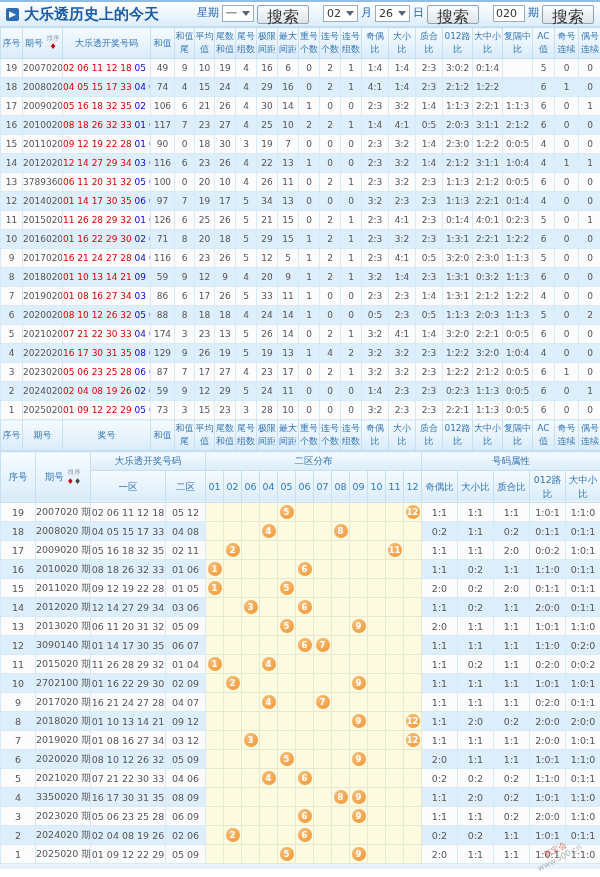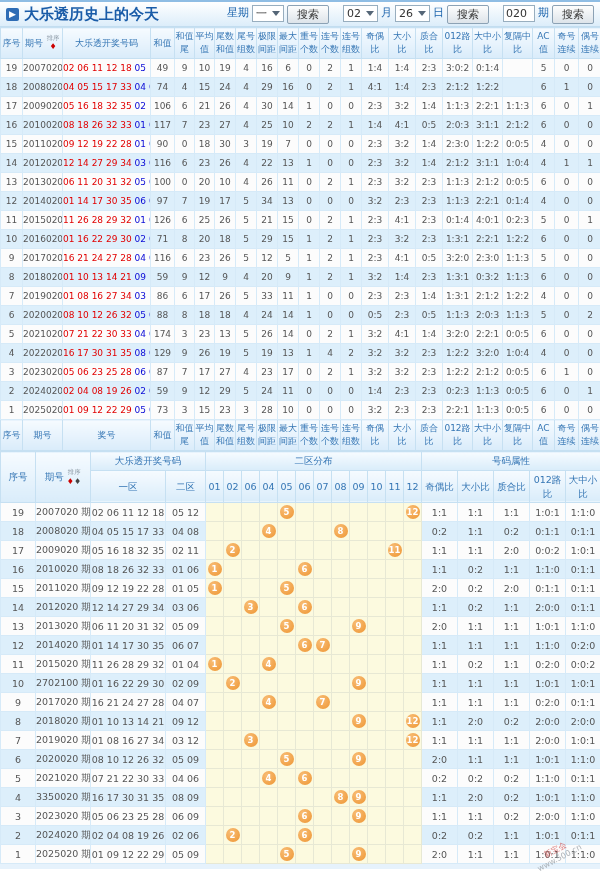--- a/index.html
+++ b/index.html
@@ -15,21 +15,21 @@
     font-size:9px; line-height:13px; text-align:center; margin-right:5px; flex:0 0 auto; }
   .page-title { color:#1a5ca8; font-weight:bold; font-size:15px; white-space:nowrap; }
   .controls { margin-left:auto; display:flex; align-items:flex-start; font-size:11px; color:#1c64ad; white-space:nowrap; }
   .controls > * { margin-left:3px; }
   .gap { margin-left:14px !important; }
   .selbox { display:inline-flex; align-items:center; border:1px solid #98aebf; background:#fff;
     height:17px; padding:0 3px; color:#333; font-size:11px; }
   .selbox .caret { width:0; height:0; border-left:4px solid transparent; border-right:4px solid transparent;
     border-top:5px solid #567; margin-left:5px; }
   .btn { border:1px solid #8ca2b5; background:linear-gradient(#fdfdfd,#dde4ea); border-radius:2px;
-    font-size:11px; color:#333; padding:1px 9px; height:19px; font-family:Liberation Serif, serif; }
+    font-size:16px; color:#333; padding:1px 9px; height:19px; font-family:Liberation Serif, serif; }
   .issue-input { width:32px; height:17px; border:1px solid #98aebf; font-size:11px; padding:0 2px; color:#333; font-family:inherit; }
 
   
   table { border-collapse:collapse; table-layout:fixed; width:600px; }
   th { font-weight:normal; color:#3576b4; background:linear-gradient(#f6fbff,#d9ecfa);
     border:1px solid #c6e0f2; padding:2px 0; line-height:1.45; text-align:center; }
   #t1 th { font-size:9px; }
   #t2 th { font-size:9.5px;margin-left:48px; }
   td { border:1px solid #d6eaf8; text-align:center; color:#555; overflow:hidden; white-space:nowrap; }
   #t1 td { font-size:9px; height:19px; }
@@ -277,21 +277,21 @@
           <td>1:4</td>
           <td>2:1:2</td>
           <td>3:1:1</td>
           <td>1:0:4</td>
           <td>4</td>
           <td>1</td>
           <td>1</td>
         </tr>
         <tr class="norm">
           <td>13</td>
-          <td>2013020</td>
+          <td>3789360</td>
           <td><span class="front">06 11 20 31 32</span> <span class="back">05 09</span></td>
           <td>100</td>
           <td>0</td>
           <td>20</td>
           <td>10</td>
           <td>4</td>
           <td>26</td>
           <td>11</td>
           <td>0</td>
           <td>2</td>
@@ -834,21 +834,21 @@
           <td class="dist"></td>
           <td class="dist"></td>
           <td>2:0</td>
           <td>1:1</td>
           <td>1:1</td>
           <td>1:0:1</td>
           <td>1:1:0</td>
         </tr>
         <tr class="alt">
           <td>12</td>
-          <td>2014020 期</td>
+          <td>3090140 期</td>
           <td>01 14 17 30 35</td>
           <td>06 07</td>
           <td class="dist"></td>
           <td class="dist"></td>
           <td class="dist"></td>
           <td class="dist"></td>
           <td class="dist"></td>
           <td class="dist"><span class="ball">6</span></td>
           <td class="dist"><span class="ball">7</span></td>
           <td class="dist"></td>

